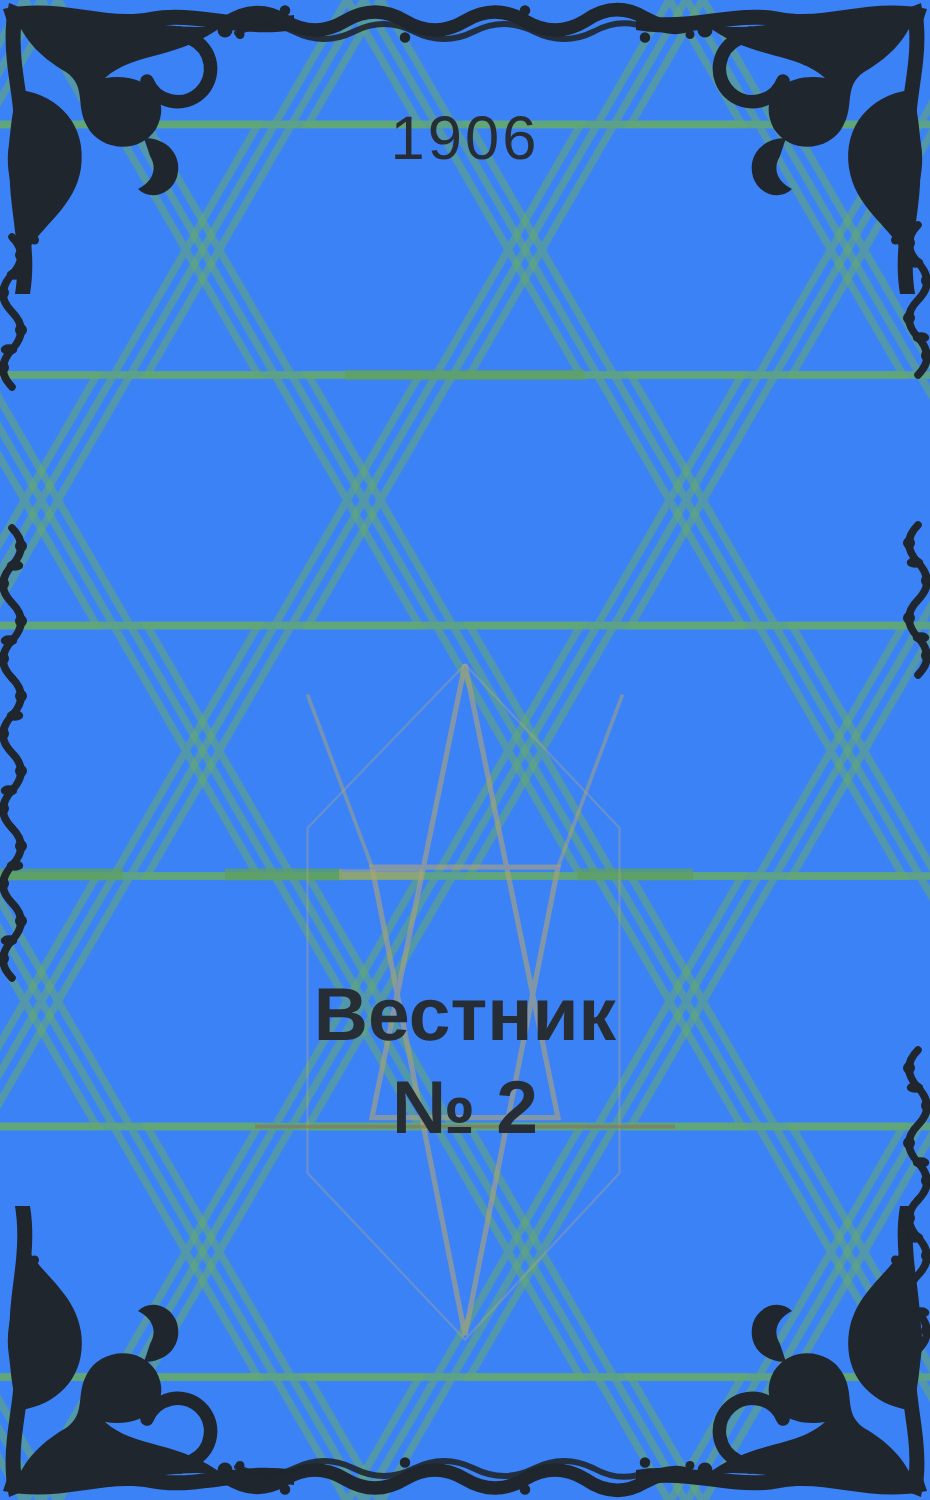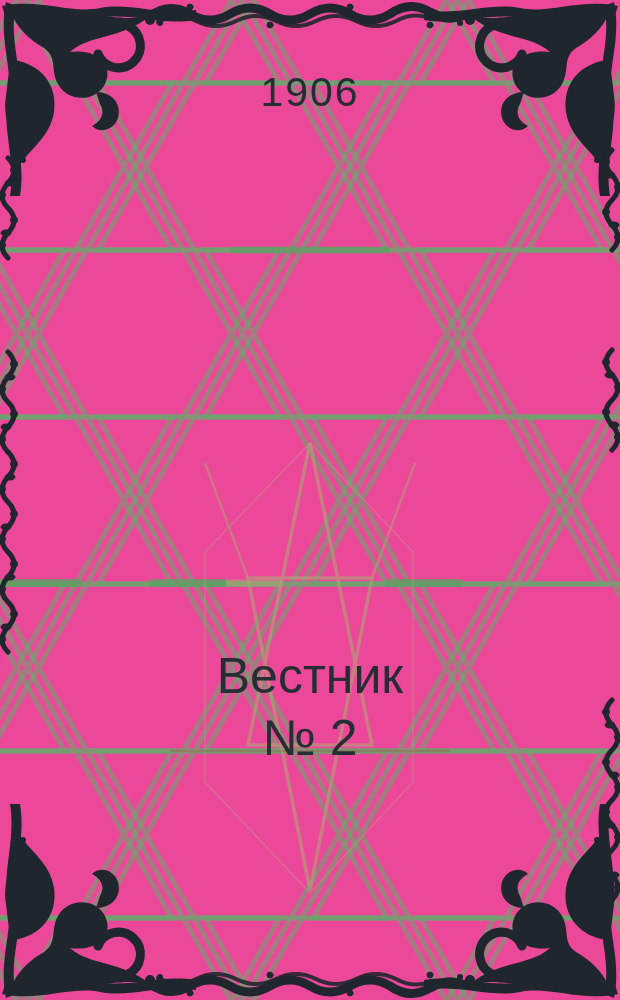--- a/index.html
+++ b/index.html
@@ -1,36 +1,36 @@
 <!DOCTYPE html>
 <html><head>
 <meta charset="utf-8">
 <style>
   html,body{margin:0;padding:0;background:#ffffff;}
   .cover{
     position:relative;
     width:620px;height:1000px;
-    background:#ec4899;
+    background:#3b82f6;
     overflow:hidden;
     font-family:"Liberation Sans","DejaVu Sans",sans-serif;
   }
   .layer{position:absolute;inset:0;width:620px;height:1000px;}
   .year{
     position:absolute;top:72px;left:0;width:620px;
     text-align:center;
     font-size:41px;line-height:1;
     font-weight:400;letter-spacing:2px;
     color:#272d35;
     z-index:3;
   }
   .title{
     position:absolute;top:645px;left:0;width:620px;
     text-align:center;
     font-size:50px;line-height:62px;
-    font-weight:400;
+    font-weight:700;
     color:#272d35;
     z-index:3;
   }
   .title-line{white-space:nowrap;}
 </style>
 </head>
 <body>
 
 <div class="cover">
 

